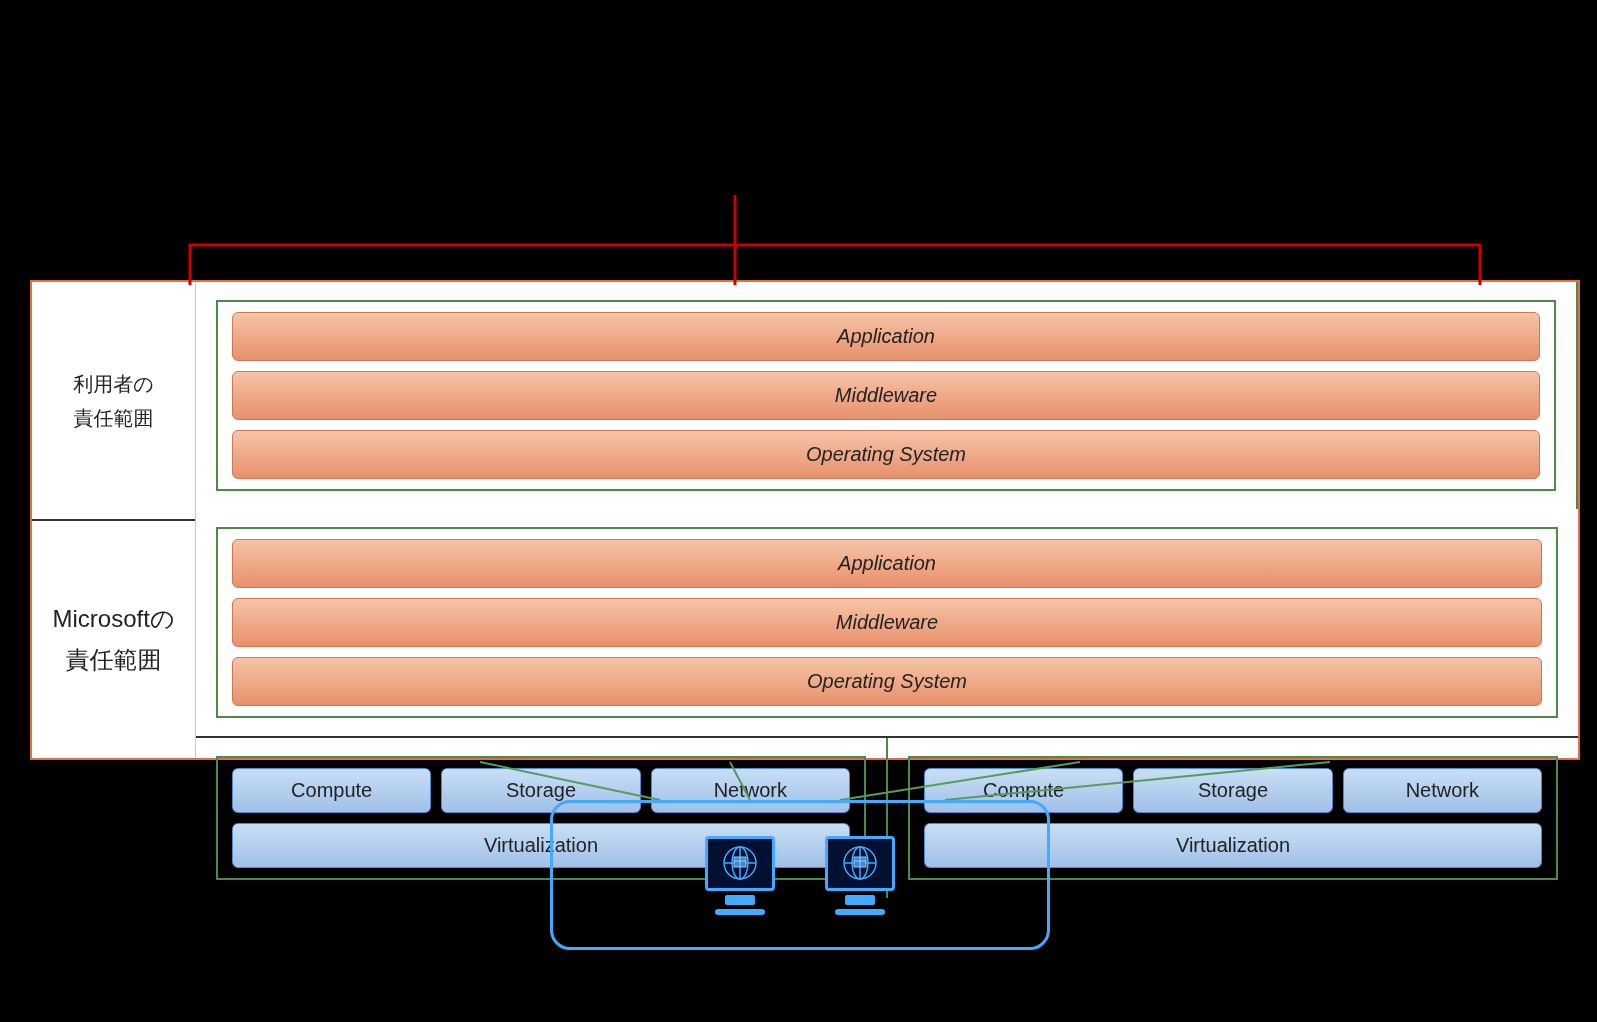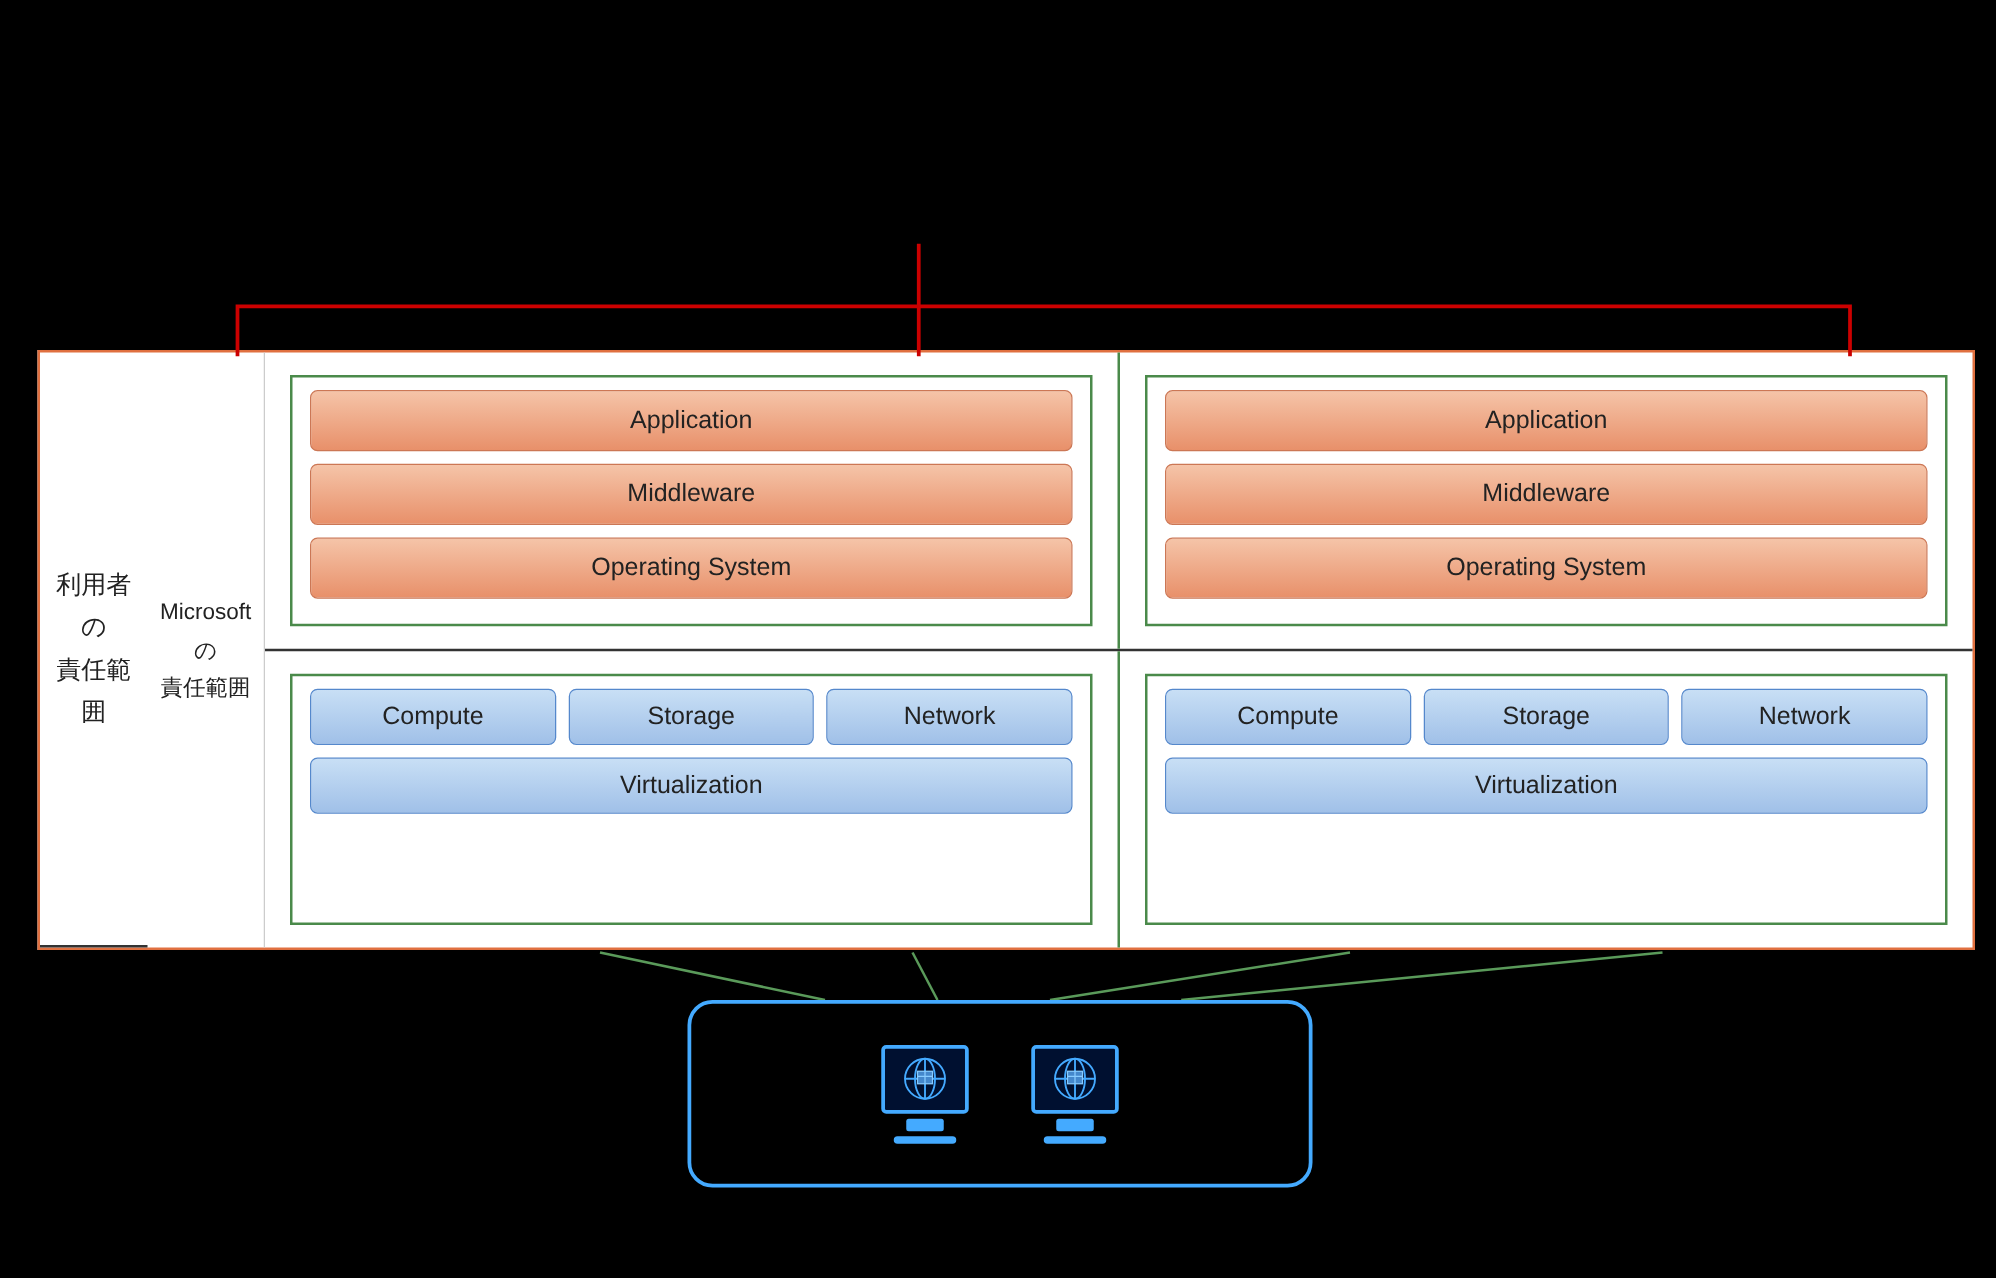--- a/index.html
+++ b/index.html
@@ -45,23 +45,23 @@
       width: 1550px;
       height: 480px;
       border: 2px solid #e07040;
       background: #fff;
       display: flex;
       flex-direction: row;
     }
 
     
     .label-col {
-      width: 180px;
-      display: flex;
-      flex-direction: row;
+      width: 164px;
+      display: flex;
+      flex-direction: column;
       border-right: 1px solid #ccc;
     }
 
     .label-top {
       flex: 1;
       display: flex;
       align-items: center;
       justify-content: center;
       text-align: center;
       font-size: 20px;
@@ -70,38 +70,40 @@
       border-bottom: 2px solid #333;
       padding: 10px;
     }
 
     .label-bottom {
       flex: 1;
       display: flex;
       align-items: center;
       justify-content: center;
       text-align: center;
-      font-size: 18px;
+      font-size: 24px;
       line-height: 1.7;
       color: #222;
       padding: 10px;
     }
 
     
     .content-area {
       flex: 1;
       display: flex;
       flex-direction: column;
     }
 
     .content-top {
       flex: 1;
       border-bottom: 2px solid #333;
       display: flex;
+      flex-direction: column;
       gap: 0;
+      font-style: italic;
     }
 
     .content-bottom {
       flex: 1;
       display: flex;
       flex-direction: row;
     }
 
     
     .server-col {

